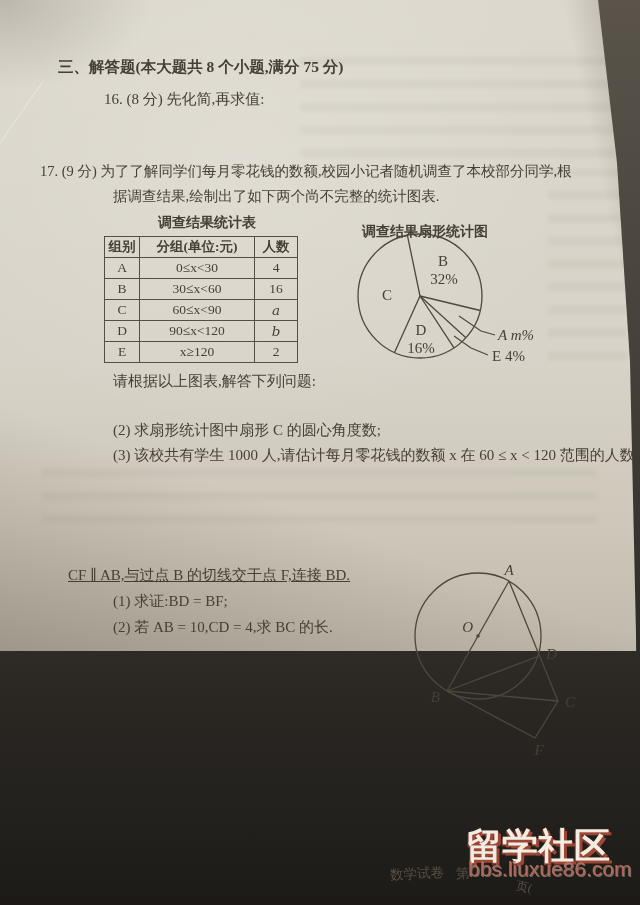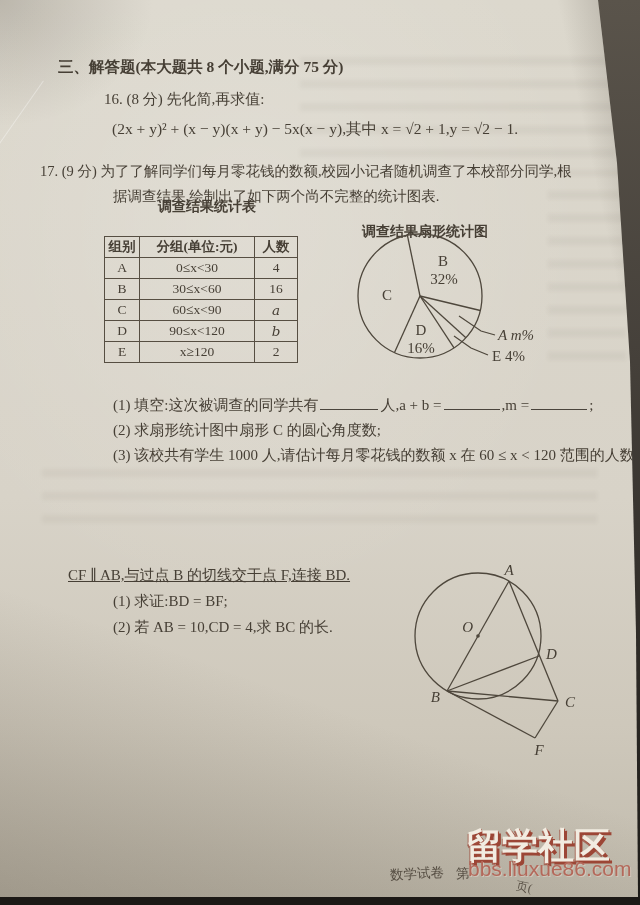--- a/index.html
+++ b/index.html
@@ -1,19 +1,19 @@
 <!DOCTYPE html>
 <html><head>
 <meta charset="utf-8">
 <style>
   html,body{margin:0;padding:0;background:#23201c;}
   .stage{position:relative;width:640px;height:905px;overflow:hidden;
          background:linear-gradient(180deg,#5a544b 0%,#45403a 40%,#2a2723 78%,#1d1b18 100%);
          font-family:"Liberation Serif","DejaVu Serif",serif;color:#463f35;}
-  .paper{position:absolute;left:0;top:0;width:640px;height:905px;
+  .paper{position:absolute;left:0;top:0;width:640px;height:651px;
          clip-path:polygon(0px 0px,598px 0px,617px 163px,630px 362px,636px 634px,638px 898px,0px 898px);
          background:
            radial-gradient(90% 70% at 38% 25%, rgba(255,255,255,0.16), transparent 60%),
            radial-gradient(24% 14% at 0% 0%, rgba(70,62,52,0.22), transparent 100%),
            linear-gradient(258deg, rgba(52,44,34,0.30) 0%, transparent 10%),
            linear-gradient(200deg, transparent 72%, rgba(72,62,48,0.28) 100%),
            linear-gradient(180deg,#dcd8cd 0%,#d8d3c8 55%,#cec8bb 80%,#c0baac 100%);}
   .line{position:absolute;white-space:nowrap;font-size:15px;line-height:1.2;}
   .bold{font-weight:bold;}
   .smudge{position:absolute;filter:blur(2px);opacity:0.06;pointer-events:none;
@@ -43,26 +43,25 @@
   <div class="paper">
 
     <div class="smudge" style="left:300px;top:42px;width:315px;height:115px;"></div>
     <div class="smudge" style="left:42px;top:455px;width:555px;height:68px;"></div>
     <div class="smudge" style="left:548px;top:170px;width:78px;height:190px;"></div>
     <div class="crease" style="left:8px;top:70px;width:2px;height:120px;transform:rotate(35deg);"></div>
 
     <div class="line bold" style="left:58px;top:58px;font-size:15.5px;">三、解答题(本大题共 8 个小题,满分 75 分)</div>
 
     <div class="line" style="left:57px;top:90px;margin-left:47px;">16. (8 分) 先化简,再求值:</div>
-    <div class="line" style="left:112px;top:120px;font-size:15.5px;">(2x + y)² + (x − y)(x + y) − 5x(x − y),其中 x = √2 + 1,y = √2 − 1.</div>
 
     <div class="line" style="left:40px;top:163px;font-size:14.5px;text-align:center;">17. (9 分) 为了了解同学们每月零花钱的数额,校园小记者随机调查了本校部分同学,根</div>
     <div class="line" style="left:113px;top:188px;font-size:14.5px;">据调查结果,绘制出了如下两个尚不完整的统计图表.</div>
 
-    <div class="line bold" style="left:158px;top:199px;font-size:14px;">调查结果统计表</div>
+    <div class="line bold" style="left:158px;top:215px;font-size:14px;">调查结果统计表</div>
     <div class="line bold" style="left:362px;top:224px;font-size:14px;">调查结果扇形统计图</div>
 
     <table class="stat-table">
       <tbody>
           <tr>
         <th class="col-g">组别</th>
         <th class="col-r">分组(单位:元)</th>
         <th class="col-n">人数</th>
       </tr>
       <tr>
@@ -110,23 +109,21 @@
         <text x="93" y="38" text-anchor="middle">B</text>
         <text x="94" y="56" text-anchor="middle">32%</text>
         <text x="37" y="72" text-anchor="middle">C</text>
         <text x="71" y="107" text-anchor="middle">D</text>
         <text x="71" y="125" text-anchor="middle">16%</text>
         <text x="148" y="112" font-style="italic">A m%</text>
         <text x="142" y="133">E 4%</text>
       </g>
     </svg>
 
-    <div class="line" style="left:113px;top:396px;">
-      <span>(1) 填空:这次被调查的同学共有</span><span class="blank" style="width:58px;"></span><span>人,a + b =</span><span class="blank"></span><span>,m =</span><span class="blank"></span><span>;</span>
-    </div>
+    <div class="line" style="left:113px;top:372px;">请根据以上图表,解答下列问题:</div>
     <div class="line" style="left:113px;top:421px;">(2) 求扇形统计图中扇形 C 的圆心角度数;</div>
     <div class="line" style="left:113px;top:446px;">(3) 该校共有学生 1000 人,请估计每月零花钱的数额 x 在 60 ≤ x &lt; 120 范围的人数.</div>
 
     <div class="line" style="left:68px;top:566px;text-decoration:underline;">CF ∥ AB,与过点 B 的切线交于点 F,连接 BD.</div>
     <div class="line" style="left:113px;top:592px;">(1) 求证:BD = BF;</div>
     <div class="line" style="left:113px;top:618px;">(2) 若 AB = 10,CD = 4,求 BC 的长.</div>
 
     <svg style="position:absolute;left:398px;top:562px;" width="242" height="212" viewBox="0 0 242 212">
       <g stroke="#4e473c" stroke-width="1.3" fill="none">
         <circle cx="80" cy="74" r="63"></circle>

